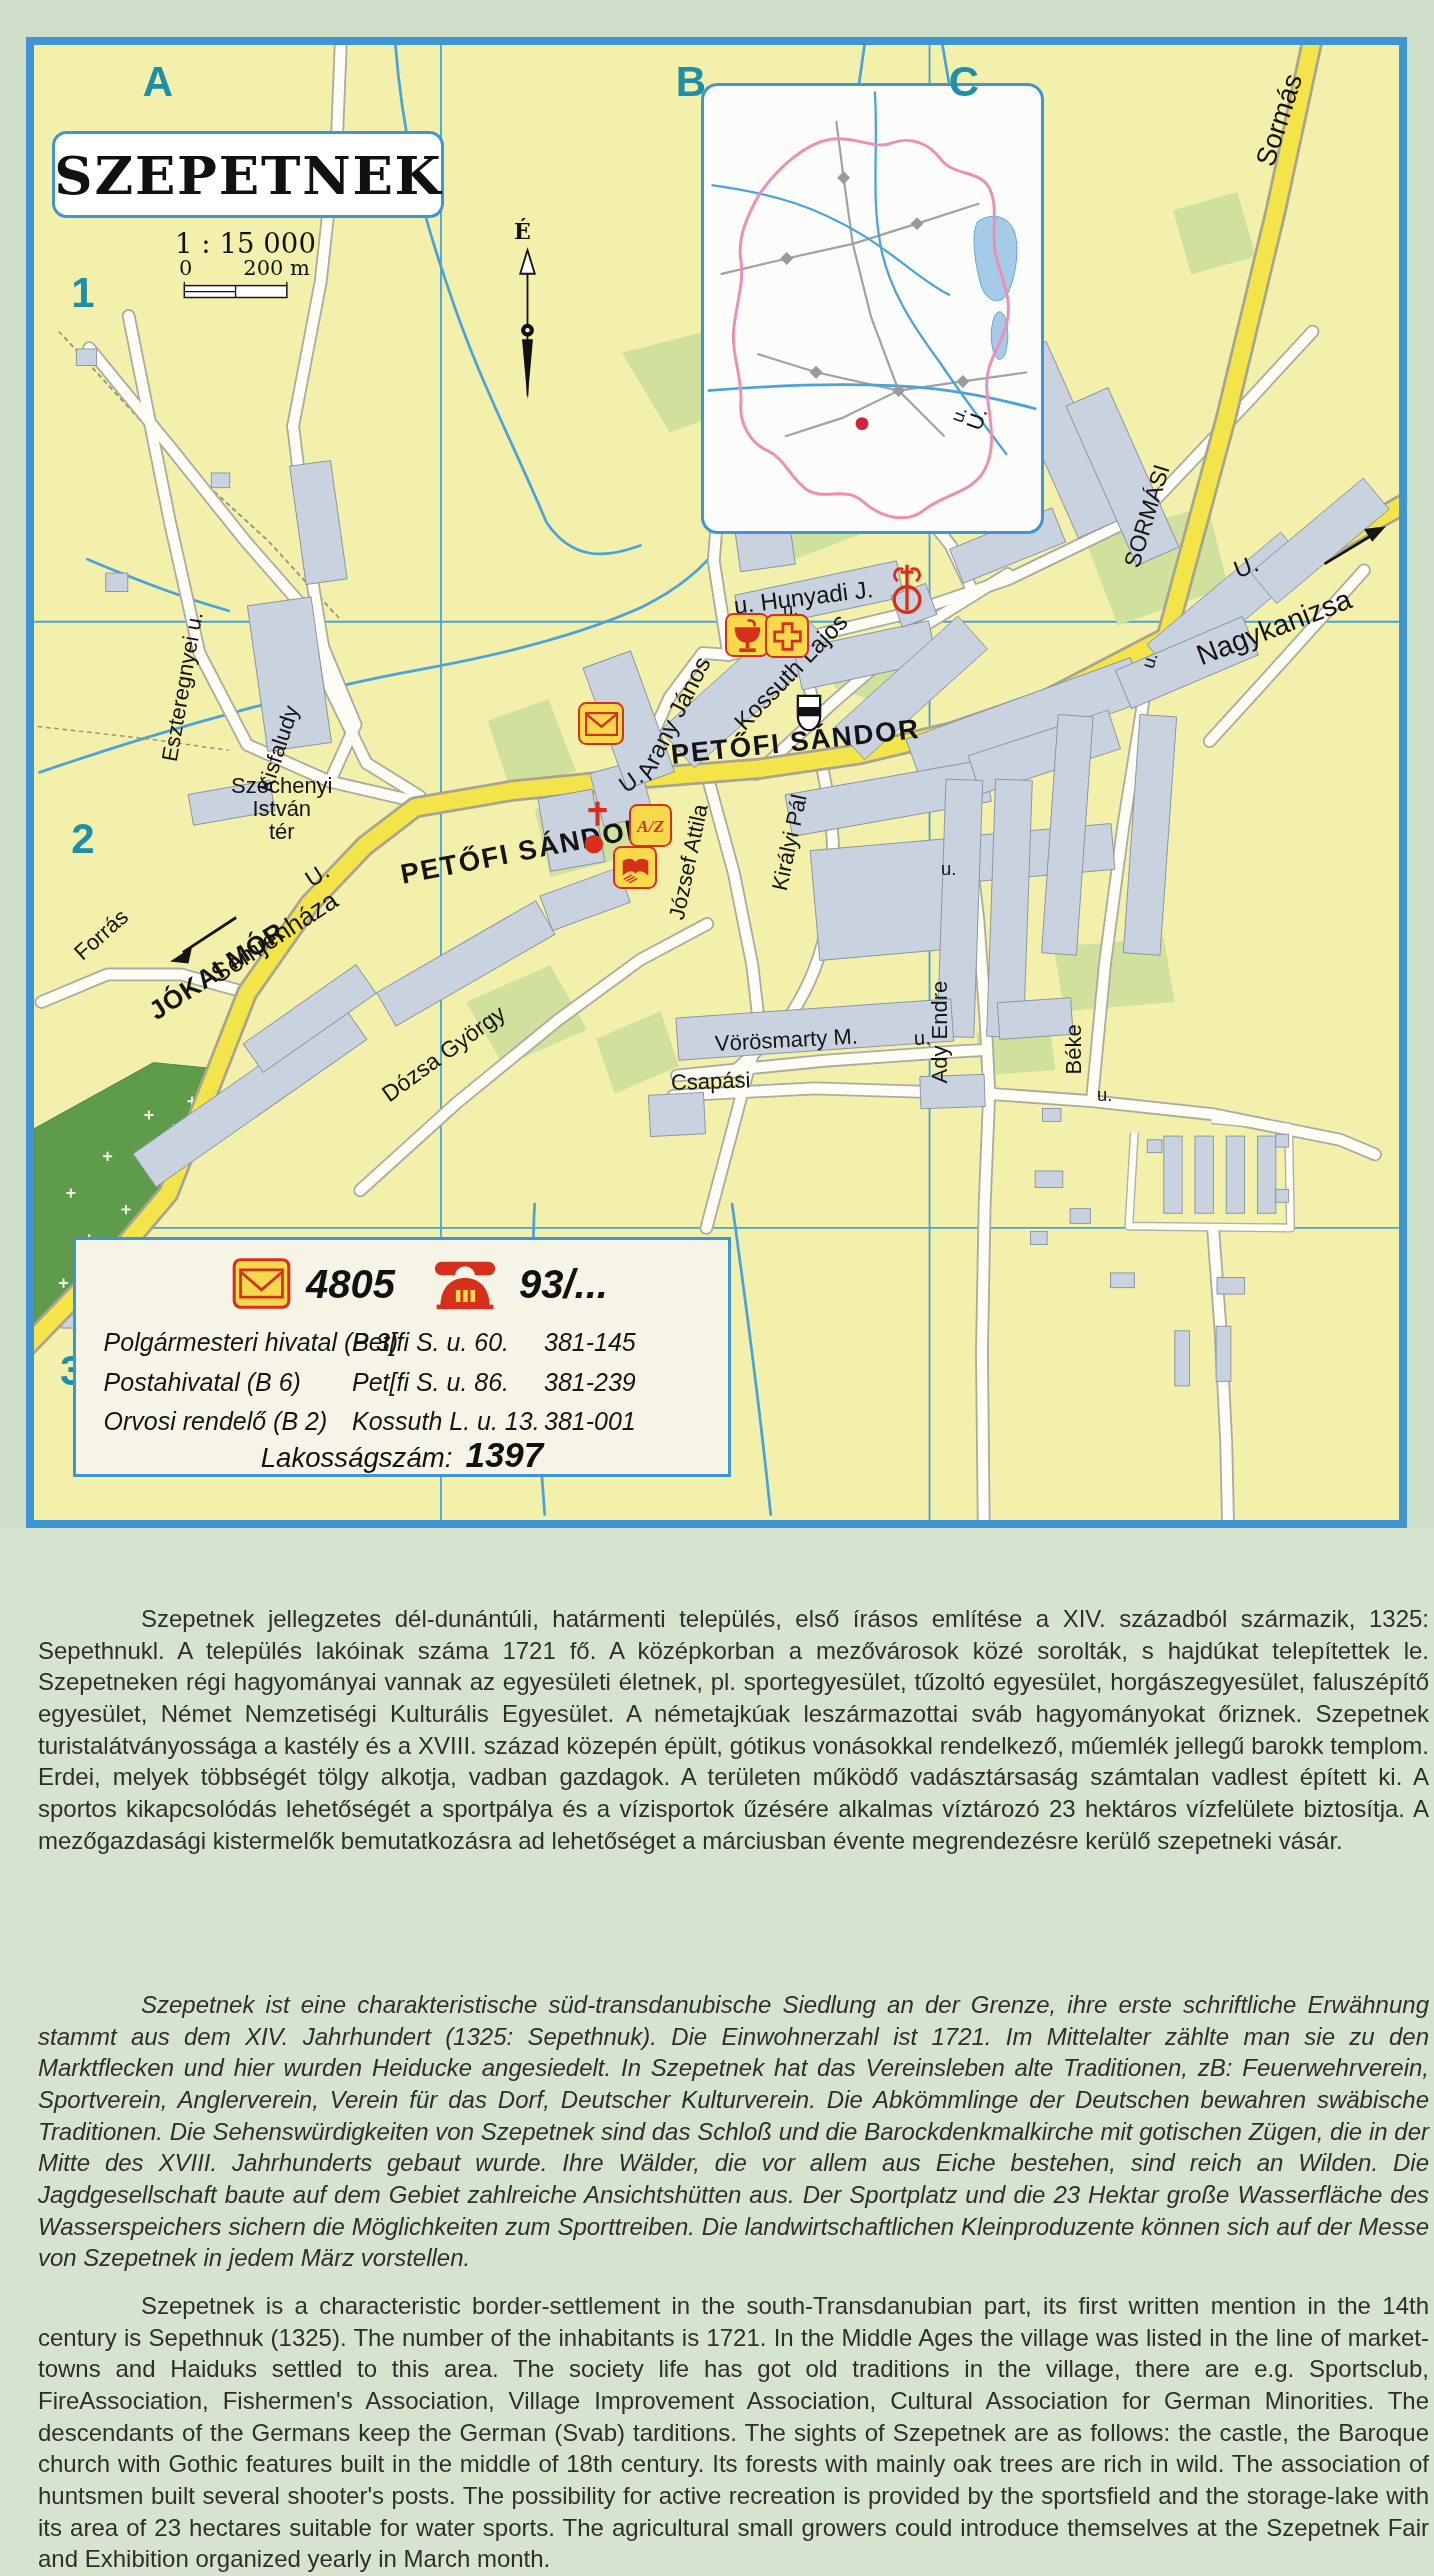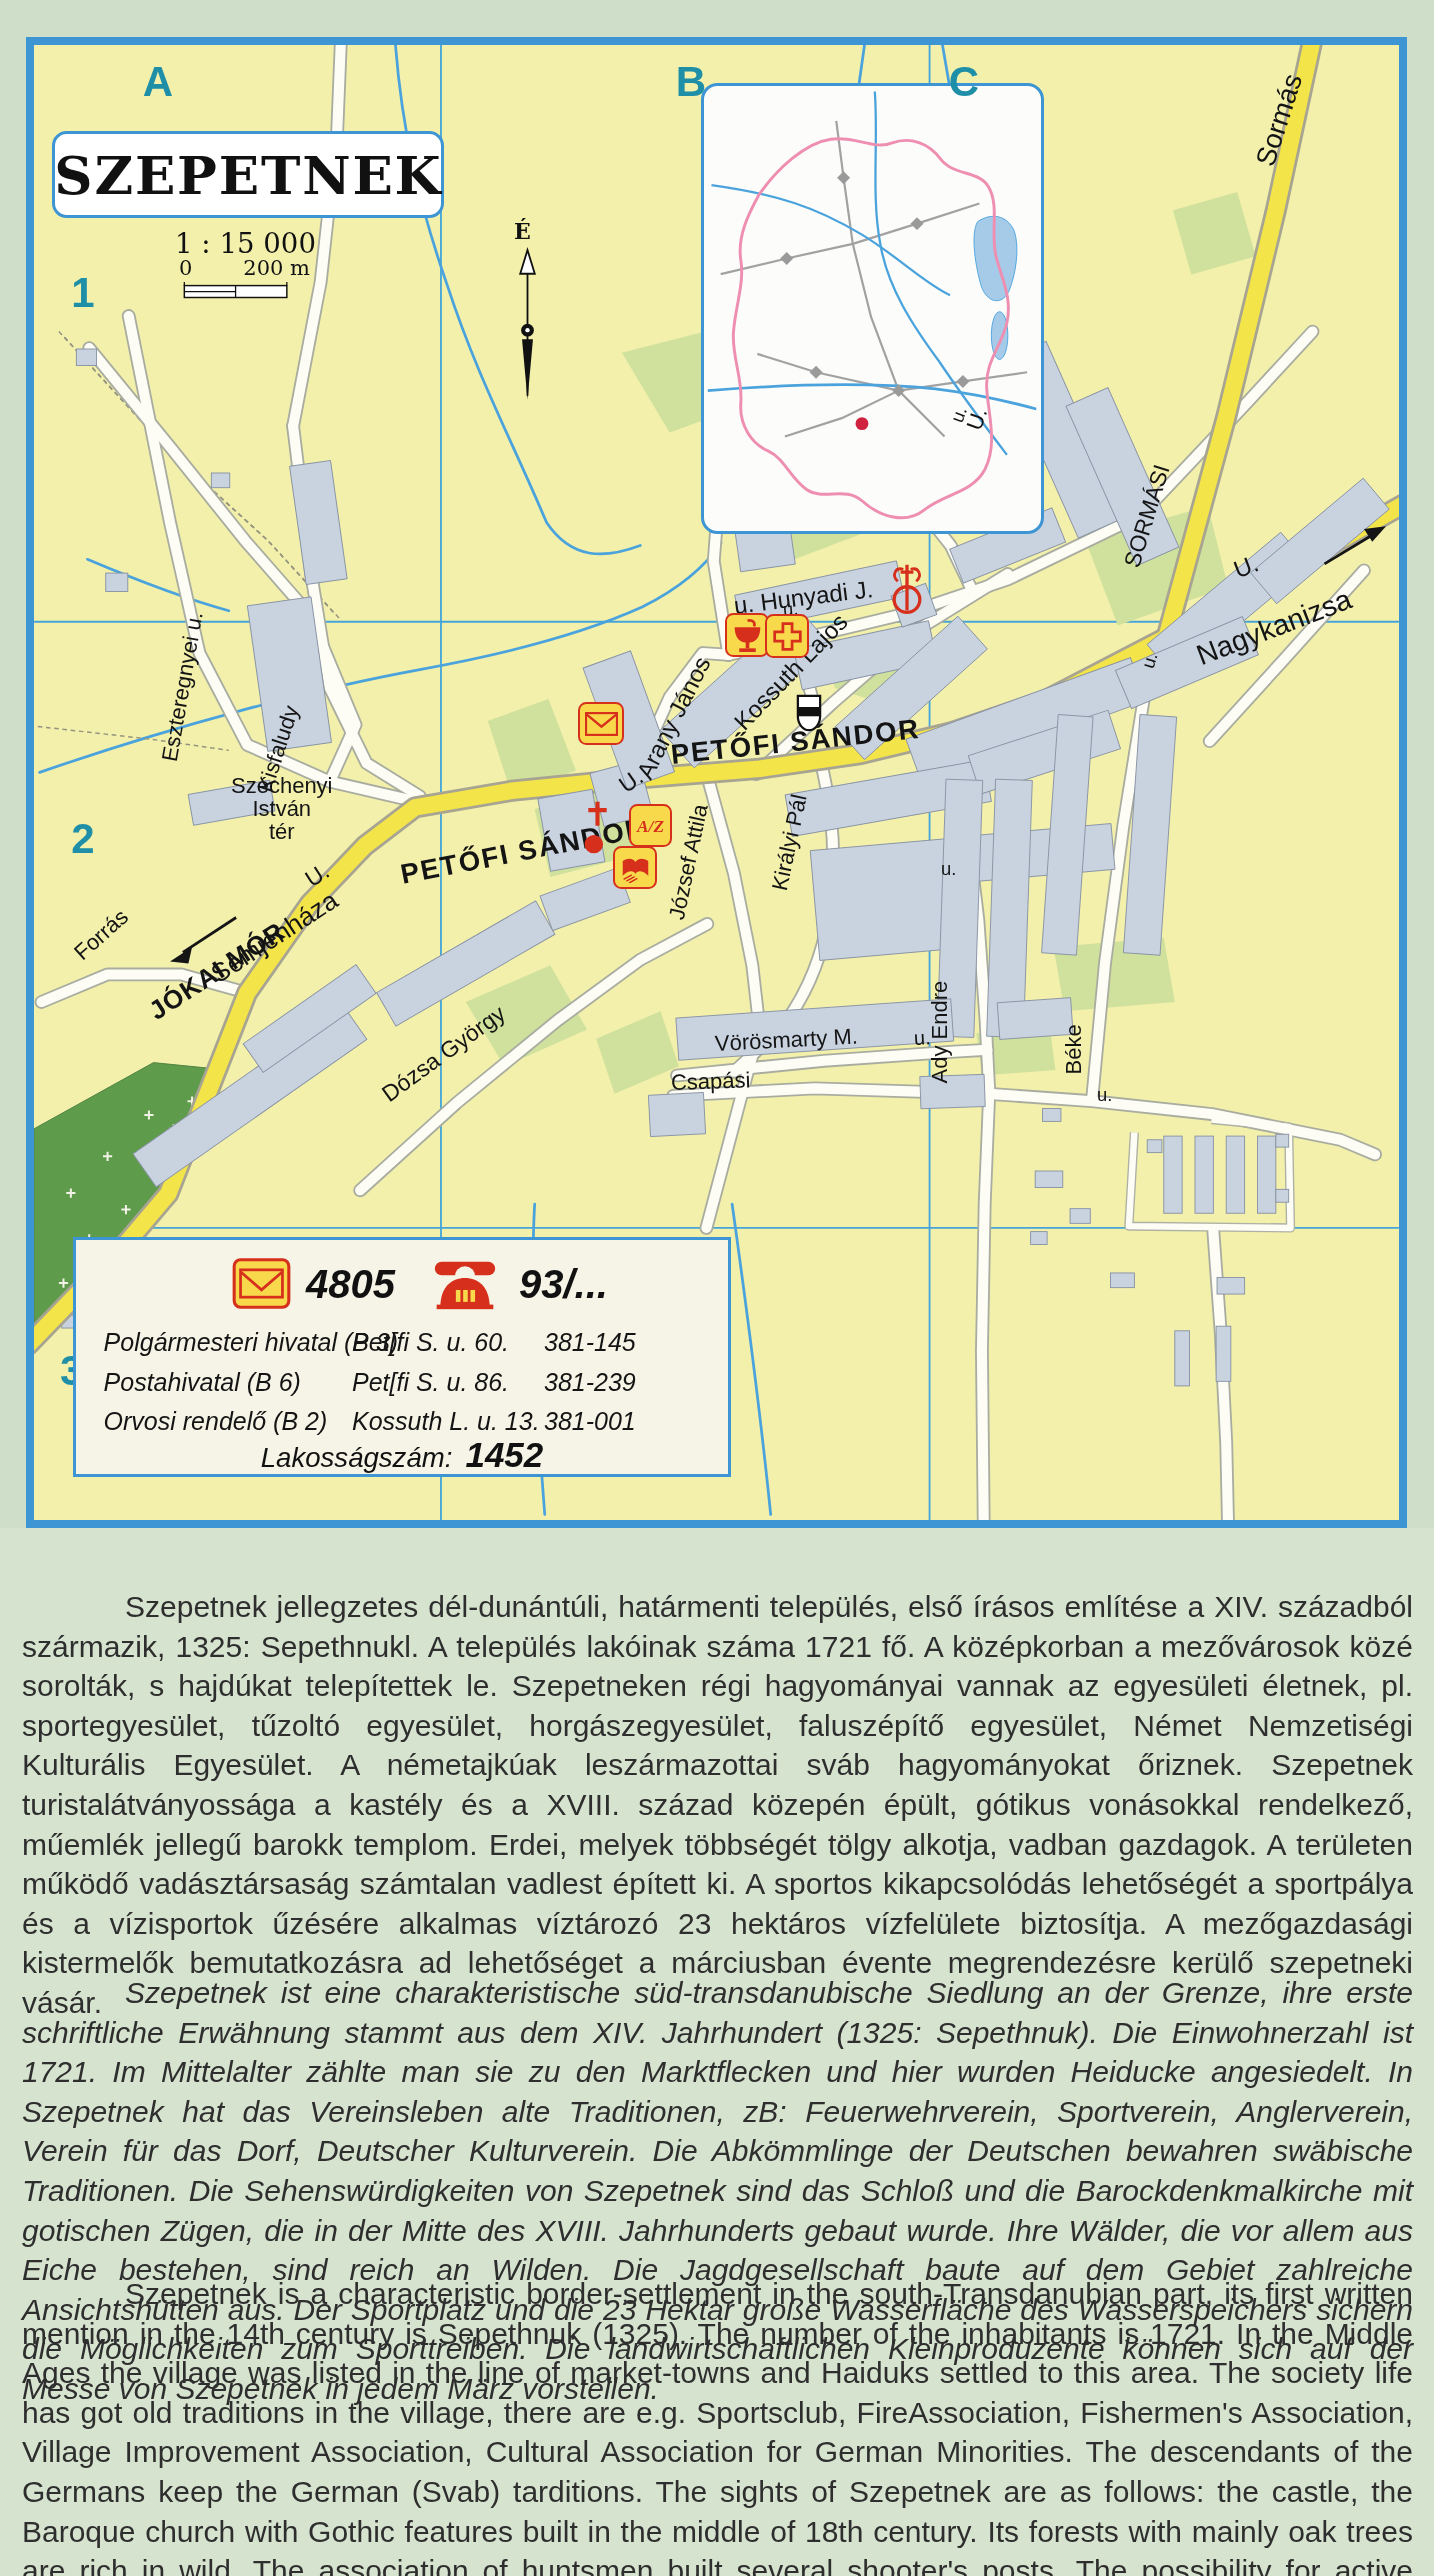--- a/index.html
+++ b/index.html
@@ -58,21 +58,21 @@
     position:absolute;left:39px;top:1192px;width:652px;height:234px;z-index:50;
     background:#f5f4e6;border:3.7px solid #3e95d3;
   }
   .legend .num{position:absolute;font-size:40px;font-weight:bold;font-style:italic;color:#111;font-family:"Liberation Sans",sans-serif;}
   .legend .cell{position:absolute;font-style:italic;font-size:25px;color:#141414;white-space:nowrap;}
   .legend .foot{position:absolute;left:0;top:195px;width:100%;text-align:center;font-style:italic;color:#111;}
   .legend .foot .lab{font-size:27.6px;}
   .legend .foot .val{font-size:35px;font-weight:bold;margin-left:13px;}
   
   .texts-bg{position:absolute;left:0;top:1528px;width:1434px;height:1048px;background:#d6e3cf;}
-  .para{position:absolute;left:22px;width:1391px;margin:0;font-size:30px;line-height:1.32;color:#2e2e2e;text-align:justify;text-indent:103px;}
+  .para{position:absolute;left:22px;width:1391px;margin:16px;font-size:24px;line-height:1.32;color:#2e2e2e;text-align:justify;text-indent:103px;}
   .para.de{font-style:italic;}
 </style>
 </head>
 <body>
 
 <div class="map-frame">
 
   <svg class="base" width="1365" height="1475" viewBox="0 0 1486 1606">
 
     <g>
@@ -406,21 +406,21 @@
     <div class="cell" style="left:276px;top:88px;">Pet[fi S. u. 60.</div>
     <div class="cell" style="left:468px;top:88px;">381-145</div>
     <div class="cell" style="left:27.6px;top:128px;">Postahivatal (B 6)</div>
     <div class="cell" style="left:276px;top:128px;">Pet[fi S. u. 86.</div>
     <div class="cell" style="left:468px;top:128px;">381-239</div>
     <div class="cell" style="left:27.6px;top:167px;">Orvosi rendelő (B 2)</div>
     <div class="cell" style="left:276px;top:167px;">Kossuth L. u. 13.</div>
     <div class="cell" style="left:468px;top:167px;">381-001</div>
 
     <div class="foot">
-      <span class="lab">Lakosságszám:</span><span class="val">1452</span>
+      <span class="lab">Lakosságszám:</span><span class="val">1397</span>
     </div>
   </div>
 </div>
 
 <div class="texts-bg">
   <p class="para hu" style="top:59px;position:relative;">Szepetnek jellegzetes dél-dunántúli, határmenti település, első írásos említése a XIV. századból származik, 1325: Sepethnukl. A település lakóinak száma 1721 fő. A középkorban a mezővárosok közé sorolták, s hajdúkat telepítettek le. Szepetneken régi hagyományai vannak az egyesületi életnek, pl. sportegyesület, tűzoltó egyesület, horgászegyesület, faluszépítő egyesület, Német Nemzetiségi Kulturális Egyesület. A németajkúak leszármazottai sváb hagyományokat őriznek. Szepetnek turistalátványossága a kastély és a XVIII. század közepén épült, gótikus vonásokkal rendelkező, műemlék jellegű barokk templom. Erdei, melyek többségét tölgy alkotja, vadban gazdagok. A területen működő vadásztársaság számtalan vadlest épített ki. A sportos kikapcsolódás lehetőségét a sportpálya és a vízisportok űzésére alkalmas víztározó 23 hektáros vízfelülete biztosítja. A mezőgazdasági kistermelők bemutatkozásra ad lehetőséget a márciusban évente megrendezésre kerülő szepetneki vásár.</p>
 </div>
 <p class="para de" style="top:1973px;">Szepetnek ist eine charakteristische süd-transdanubische Siedlung an der Grenze, ihre erste schriftliche Erwähnung stammt aus dem XIV. Jahrhundert (1325: Sepethnuk). Die Einwohnerzahl ist 1721. Im Mittelalter zählte man sie zu den Marktflecken und hier wurden Heiducke angesiedelt. In Szepetnek hat das Vereinsleben alte Traditionen, zB: Feuerwehrverein, Sportverein, Anglerverein, Verein für das Dorf, Deutscher Kulturverein. Die Abkömmlinge der Deutschen bewahren swäbische Traditionen. Die Sehenswürdigkeiten von Szepetnek sind das Schloß und die Barockdenkmalkirche mit gotischen Zügen, die in der Mitte des XVIII. Jahrhunderts gebaut wurde. Ihre Wälder, die vor allem aus Eiche bestehen, sind reich an Wilden. Die Jagdgesellschaft baute auf dem Gebiet zahlreiche Ansichtshütten aus. Der Sportplatz und die 23 Hektar große Wasserfläche des Wasserspeichers sichern die Möglichkeiten zum Sporttreiben. Die landwirtschaftlichen Kleinproduzente können sich auf der Messe von Szepetnek in jedem März vorstellen.</p>
 <p class="para en" style="top:2274px;">Szepetnek is a characteristic border-settlement in the south-Transdanubian part, its first written mention in the 14th century is Sepethnuk (1325). The number of the inhabitants is 1721. In the Middle Ages the village was listed in the line of market-towns and Haiduks settled to this area. The society life has got old traditions in the village, there are e.g. Sportsclub, FireAssociation, Fishermen's Association, Village Improvement Association, Cultural Association for German Minorities. The descendants of the Germans keep the German (Svab) tarditions. The sights of Szepetnek are as follows: the castle, the Baroque church with Gothic features built in the middle of 18th century. Its forests with mainly oak trees are rich in wild. The association of huntsmen built several shooter's posts. The possibility for active recreation is provided by the sportsfield and the storage-lake with its area of 23 hectares suitable for water sports. The agricultural small growers could introduce themselves at the Szepetnek Fair and Exhibition organized yearly in March month.</p>
 

